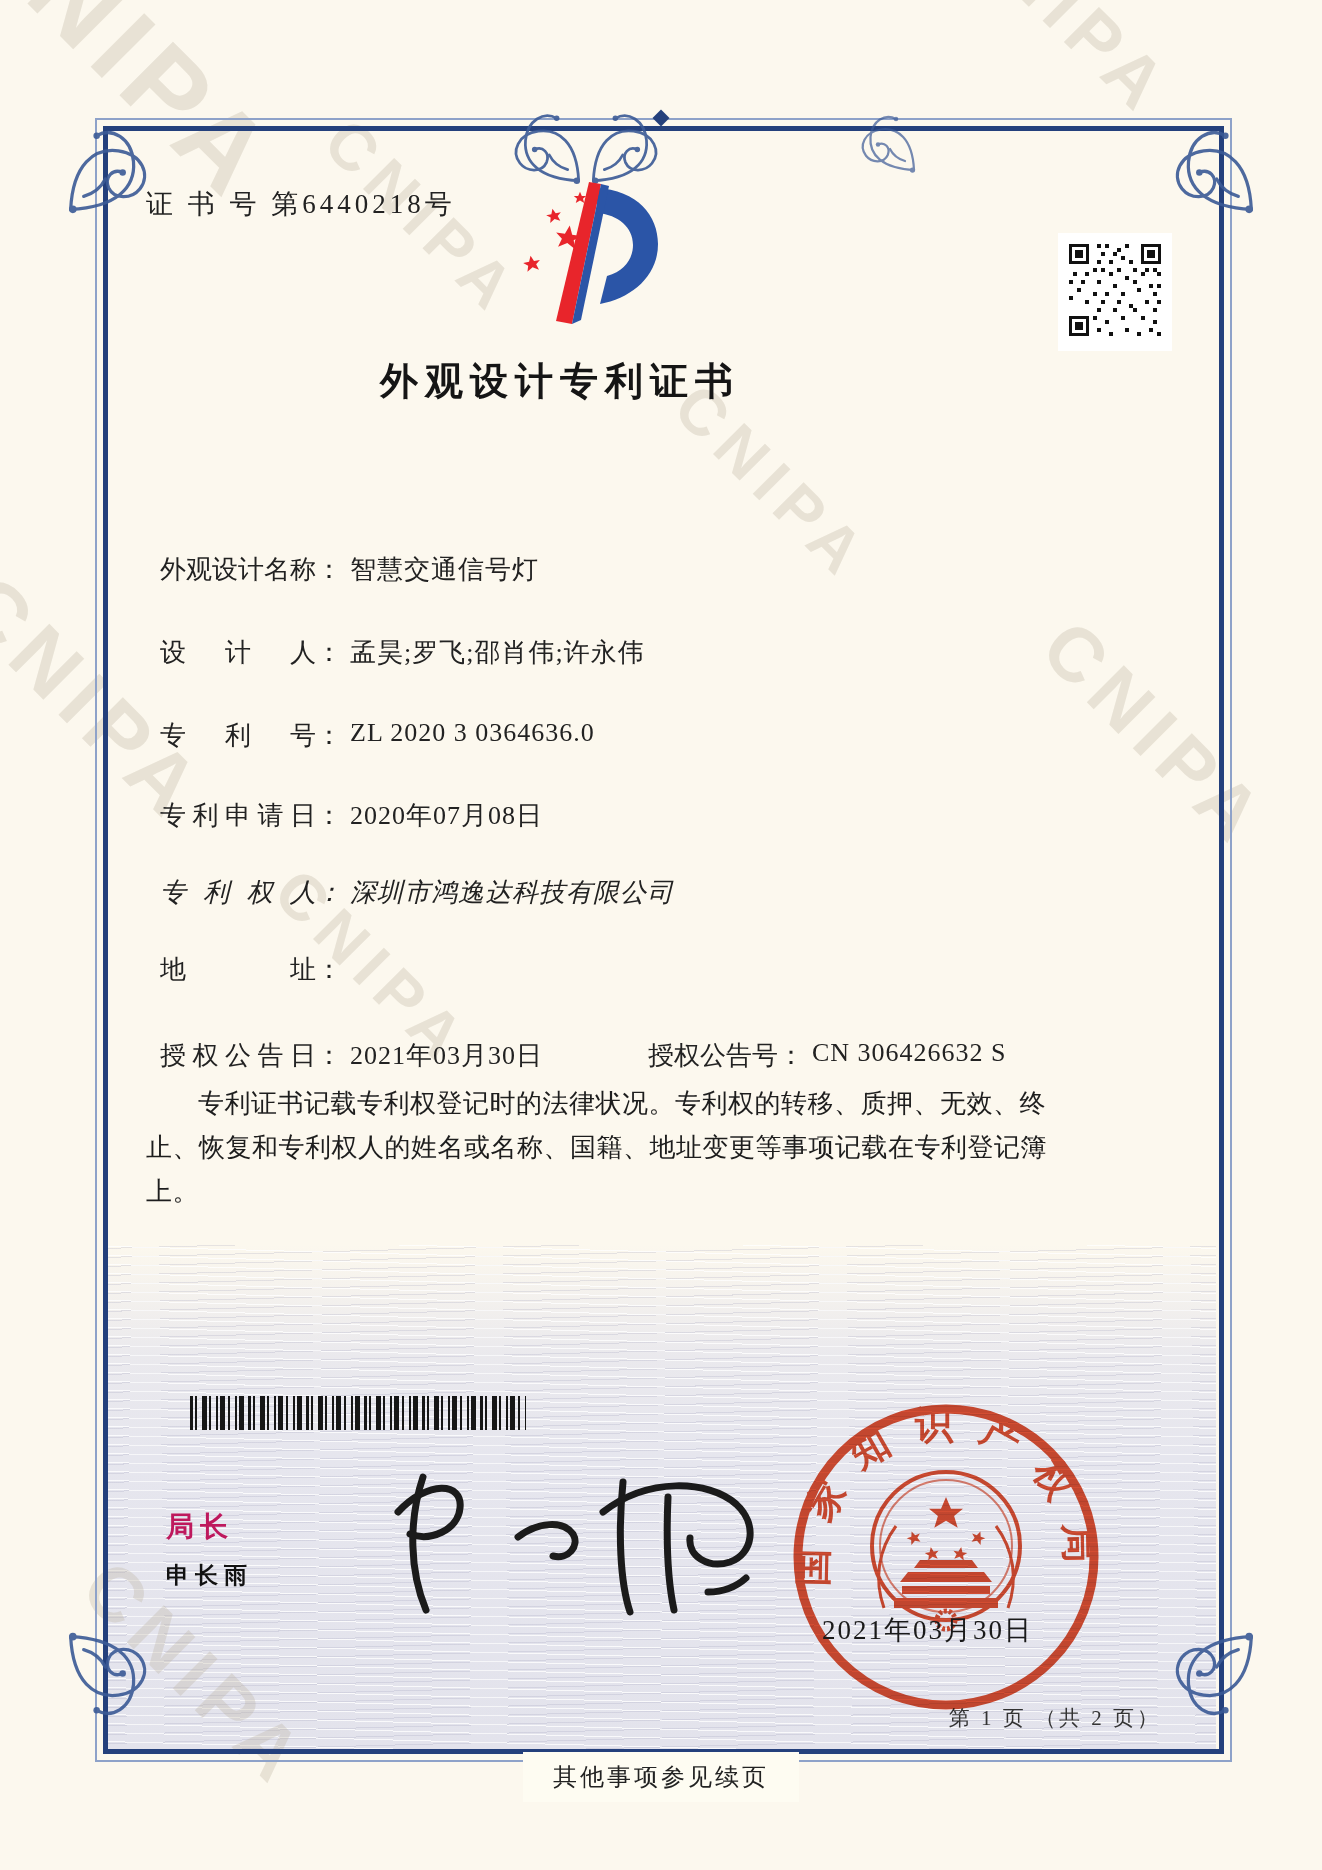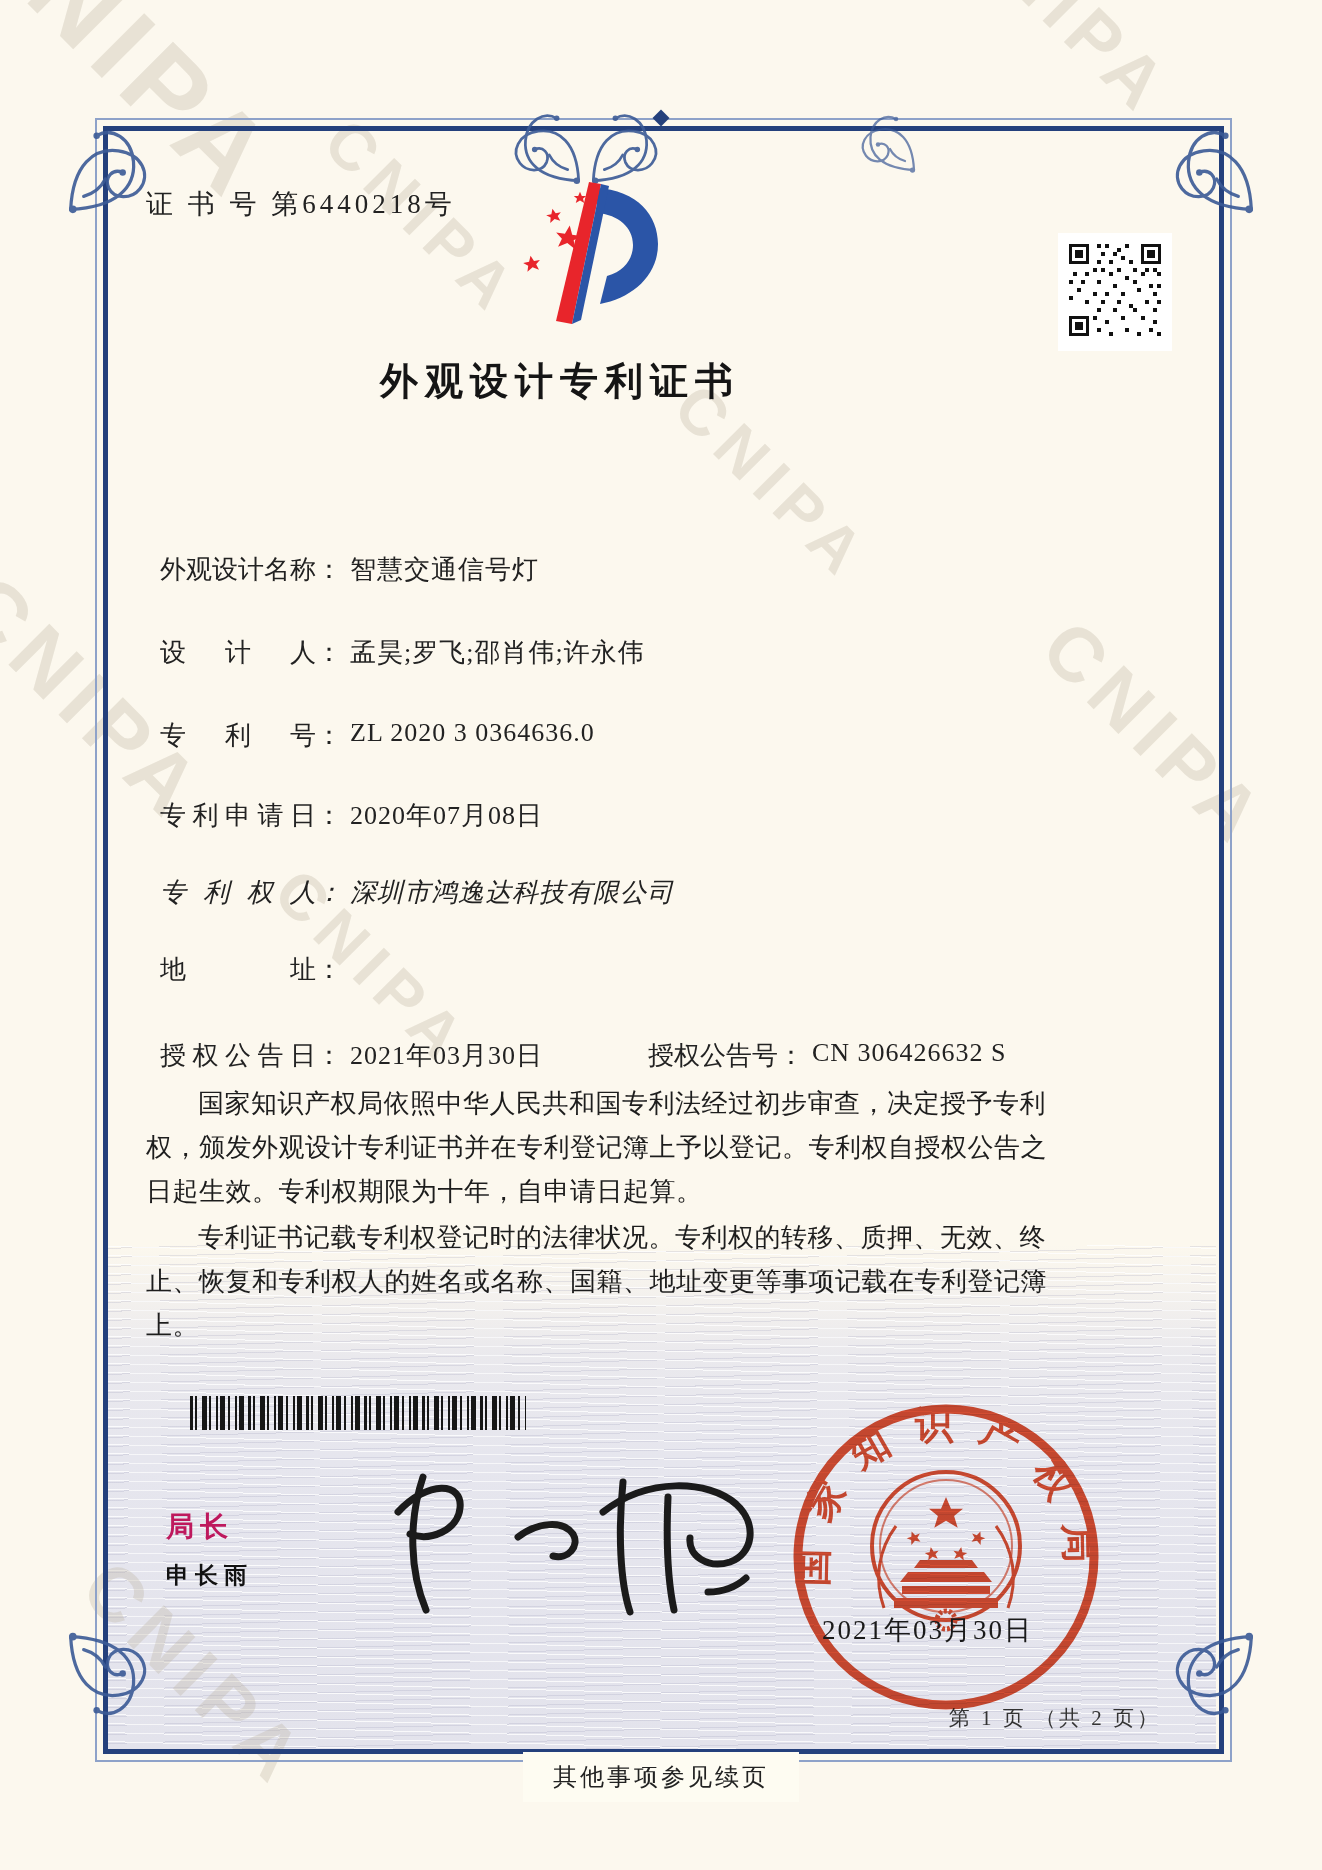--- a/index.html
+++ b/index.html
@@ -186,21 +186,20 @@
       <span class="f-sep">：</span>
       <span class="f-value">2021年03月30日</span>
     <span class="grant-right">
       <span>授权公告号</span>
         <span class="f-sep">：</span>
         <span class="f-value">CN 306426632 S</span>
     </span>
   </div>
 
   <div class="body-text">
-    <p>国家知识产权局依照中华人民共和国专利法经过初步审查，决定授予专利权，颁发外观设计专利证书并在专利登记簿上予以登记。专利权自授权公告之日起生效。专利权期限为十年，自申请日起算。</p>
     <p>专利证书记载专利权登记时的法律状况。专利权的转移、质押、无效、终止、恢复和专利权人的姓名或名称、国籍、地址变更等事项记载在专利登记簿上。</p>
   </div>
 
   <div class="barcode"></div>
 
   <div class="director-title">局长</div>
   <div class="director-name">申长雨</div>
 
   <svg class="signature" width="430" height="210" viewBox="0 0 430 210" fill="none" stroke="#1b1b1b" stroke-width="7" stroke-linecap="round">
     <path d="M55,35 C40,80 42,130 58,168"></path>

